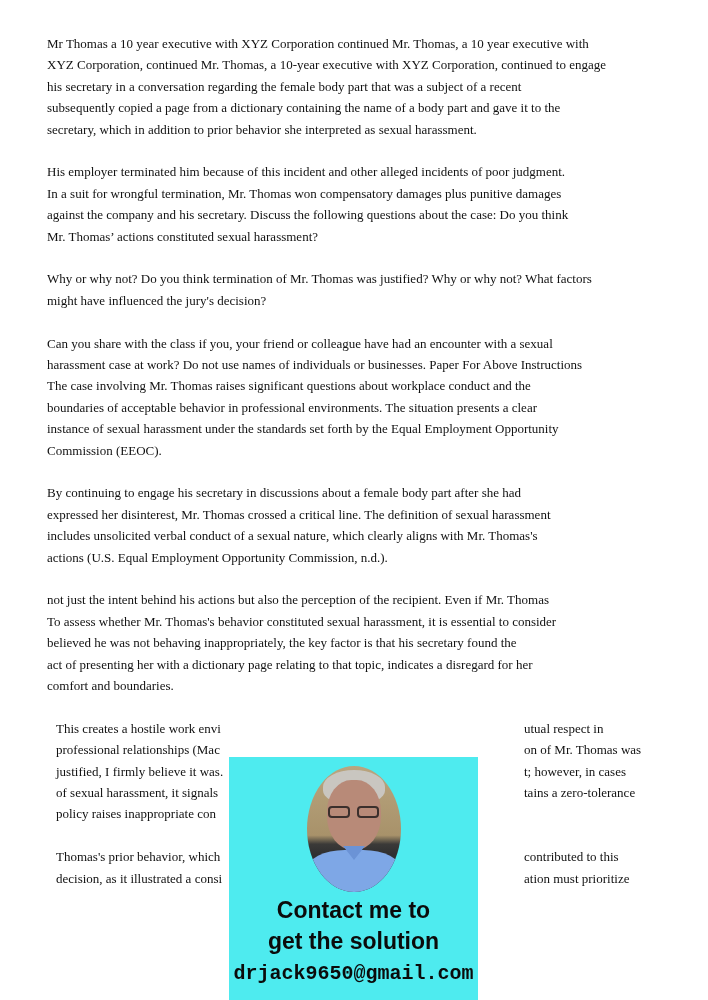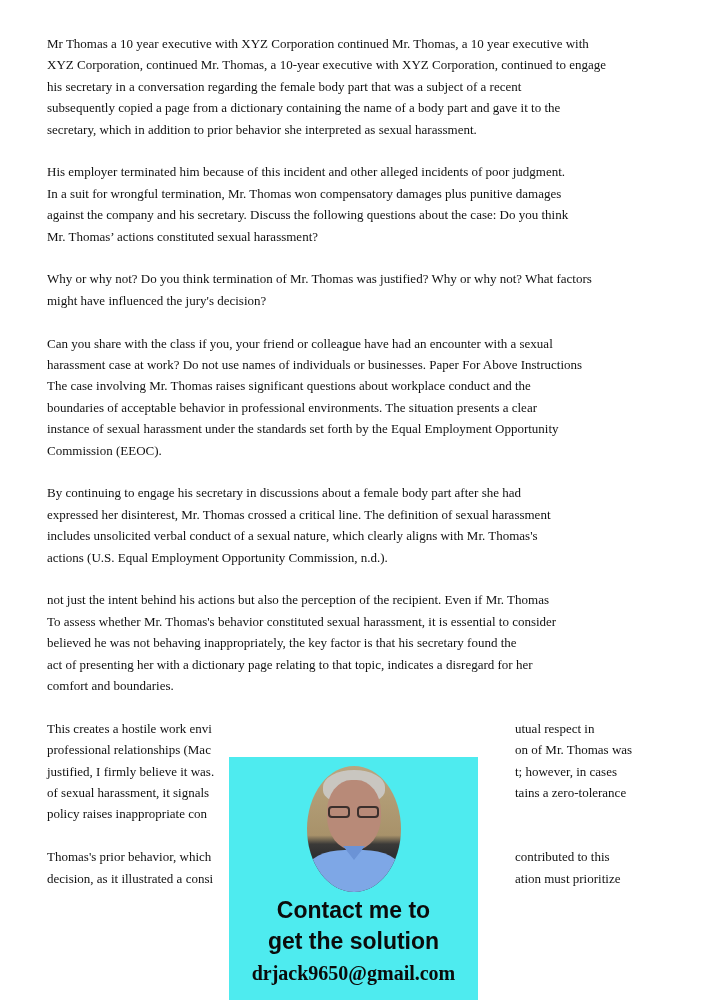--- a/index.html
+++ b/index.html
@@ -4,21 +4,21 @@
 <style>
   html, body { margin: 0; padding: 0; background: #ffffff; }
   body { width: 708px; height: 1000px; position: relative; overflow: hidden; }
   .page {
     position: absolute; left: 47px; top: 33px; width: 630px;
     font-family: "Liberation Serif", serif; font-size: 13px; color: #111;
     line-height: 21.4px;
   }
   .para { margin: 0 0 21.4px 0; }
   .line { display: block; white-space: nowrap; }
-  .split { position: relative; height: 21.4px; }
+  .split { position: relative; height: 21.4px; margin-left: 9px; }
   .split .left { position: absolute; left: 0; top: 0; white-space: nowrap; }
   .split .right { position: absolute; left: 432px; top: 0; white-space: nowrap; padding-left: 36px; }
 
   .ad {
     position: absolute; left: 229px; top: 728px; width: 249px; height: 249px;
     background: #4eebef; z-index: 5; margin-top: 29px;
   }
   .photo {
     position: absolute; left: 78px; top: 9px; width: 94px; height: 126px;
     border-radius: 50%; overflow: hidden;
@@ -34,21 +34,21 @@
   .photo .collar { position: absolute; left: 36px; top: 80px; width: 22px; height: 14px; background: #6b93d6; clip-path: polygon(0 0, 100% 0, 50% 100%); }
   .ad-text {
     position: absolute; left: 0; width: 249px; text-align: center;
     font-family: "Liberation Sans", sans-serif; font-weight: bold; color: #0b0b0b;
     font-size: 23px; line-height: 30px;
   }
   .ad-text.l1 { top: 138px; }
   .ad-text.l2 { top: 169px; }
   .ad-email {
     position: absolute; left: 0; top: 205px; width: 249px; text-align: center;
-    font-family: Liberation Serif, serif; font-weight: bold; color: #0b0b0b; font-size: 20px;
+    font-family: Liberation Mono, monospace; font-weight: bold; color: #0b0b0b; font-size: 20px;
   }
 </style>
 </head>
 <body>
 
 <div class="page">
   <p class="para">
     <span class="line">Mr Thomas a 10 year executive with XYZ Corporation continued Mr. Thomas, a 10 year executive with</span>
     <span class="line">XYZ Corporation, continued Mr. Thomas, a 10-year executive with XYZ Corporation, continued to engage</span>
     <span class="line">his secretary in a conversation regarding the female body part that was a subject of a recent</span>

